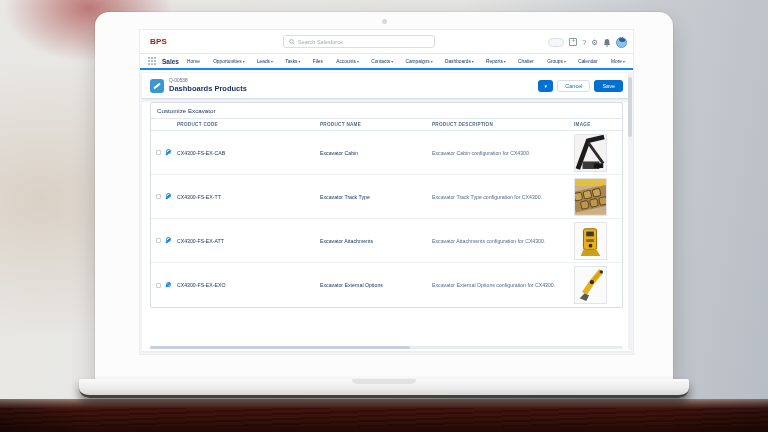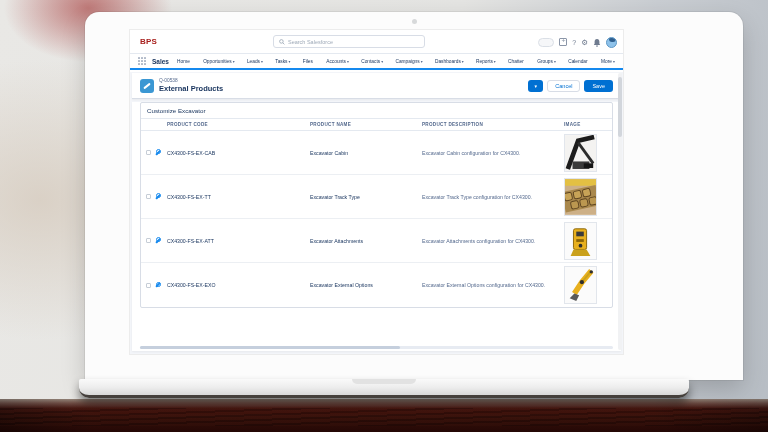--- a/index.html
+++ b/index.html
@@ -15,21 +15,21 @@
     filter:none; }
   .desk { position:absolute; left:0; right:0; bottom:0; height:33px;
     background:
       linear-gradient(180deg, rgba(255,255,255,.25), rgba(255,255,255,0) 30%),
       linear-gradient(90deg, rgba(0,0,0,.35) 0%, rgba(0,0,0,0) 12%, rgba(0,0,0,0) 85%, rgba(0,0,0,.3) 100%),
       linear-gradient(180deg, #77604f 0px, #5c3227 4px, #471610 9px, #36100a 18px, #240805 33px); }
   .desk-grain { position:absolute; left:0; right:0; bottom:6px; height:18px; opacity:.5;
     background:repeating-linear-gradient(178deg, rgba(0,0,0,.4) 0 2px, rgba(90,40,25,.15) 2px 5px); }
 
   
-  .laptop-lid { position:absolute; left:85px; top:12px; width:658px; height:368px;
+  .laptop-lid { position:absolute; left:95px; top:12px; width:578px; height:368px;
     background:#fcfcfc; border-radius:14px 14px 0 0;
     box-shadow:0 0 0 1px rgba(0,0,0,.06), 0 10px 24px rgba(0,0,0,.18); }
   .camera-dot { position:absolute; left:50%; top:7px; width:5px; height:5px; margin-left:-2px;
     border-radius:50%; background:#d7d9da; }
   .laptop-base { position:absolute; left:79px; top:379px; width:610px; height:19px;
     background:linear-gradient(180deg, #fafafa 0%, #ececec 55%, #d8d8d8 100%);
     border-radius:2px 2px 10px 10px; border-bottom:3px solid #45403c;
     box-shadow:0 6px 10px rgba(0,0,0,.45); }
   .base-notch { position:absolute; left:50%; top:0; width:64px; height:5px; margin-left:-32px;
     background:#e2e2e2; border-radius:0 0 5px 5px; }
@@ -226,21 +226,21 @@
           </span>
       </div>
     </div>
 
     <div class="sf-page">
 
       <div class="header-card">
         <div class="cfg-icon"></div>
         <div class="hc-text">
           <div class="record-no">Q-00538</div>
-          <div class="page-title">External Products</div>
+          <div class="page-title">Dashboards Products</div>
         </div>
         <div class="hc-actions">
           <div class="btn-dd">
               <span>▾</span>
             </div>
           <div class="btn-cancel">Cancel</div>
           <div class="btn-save">Save</div>
         </div>
       </div>
 

